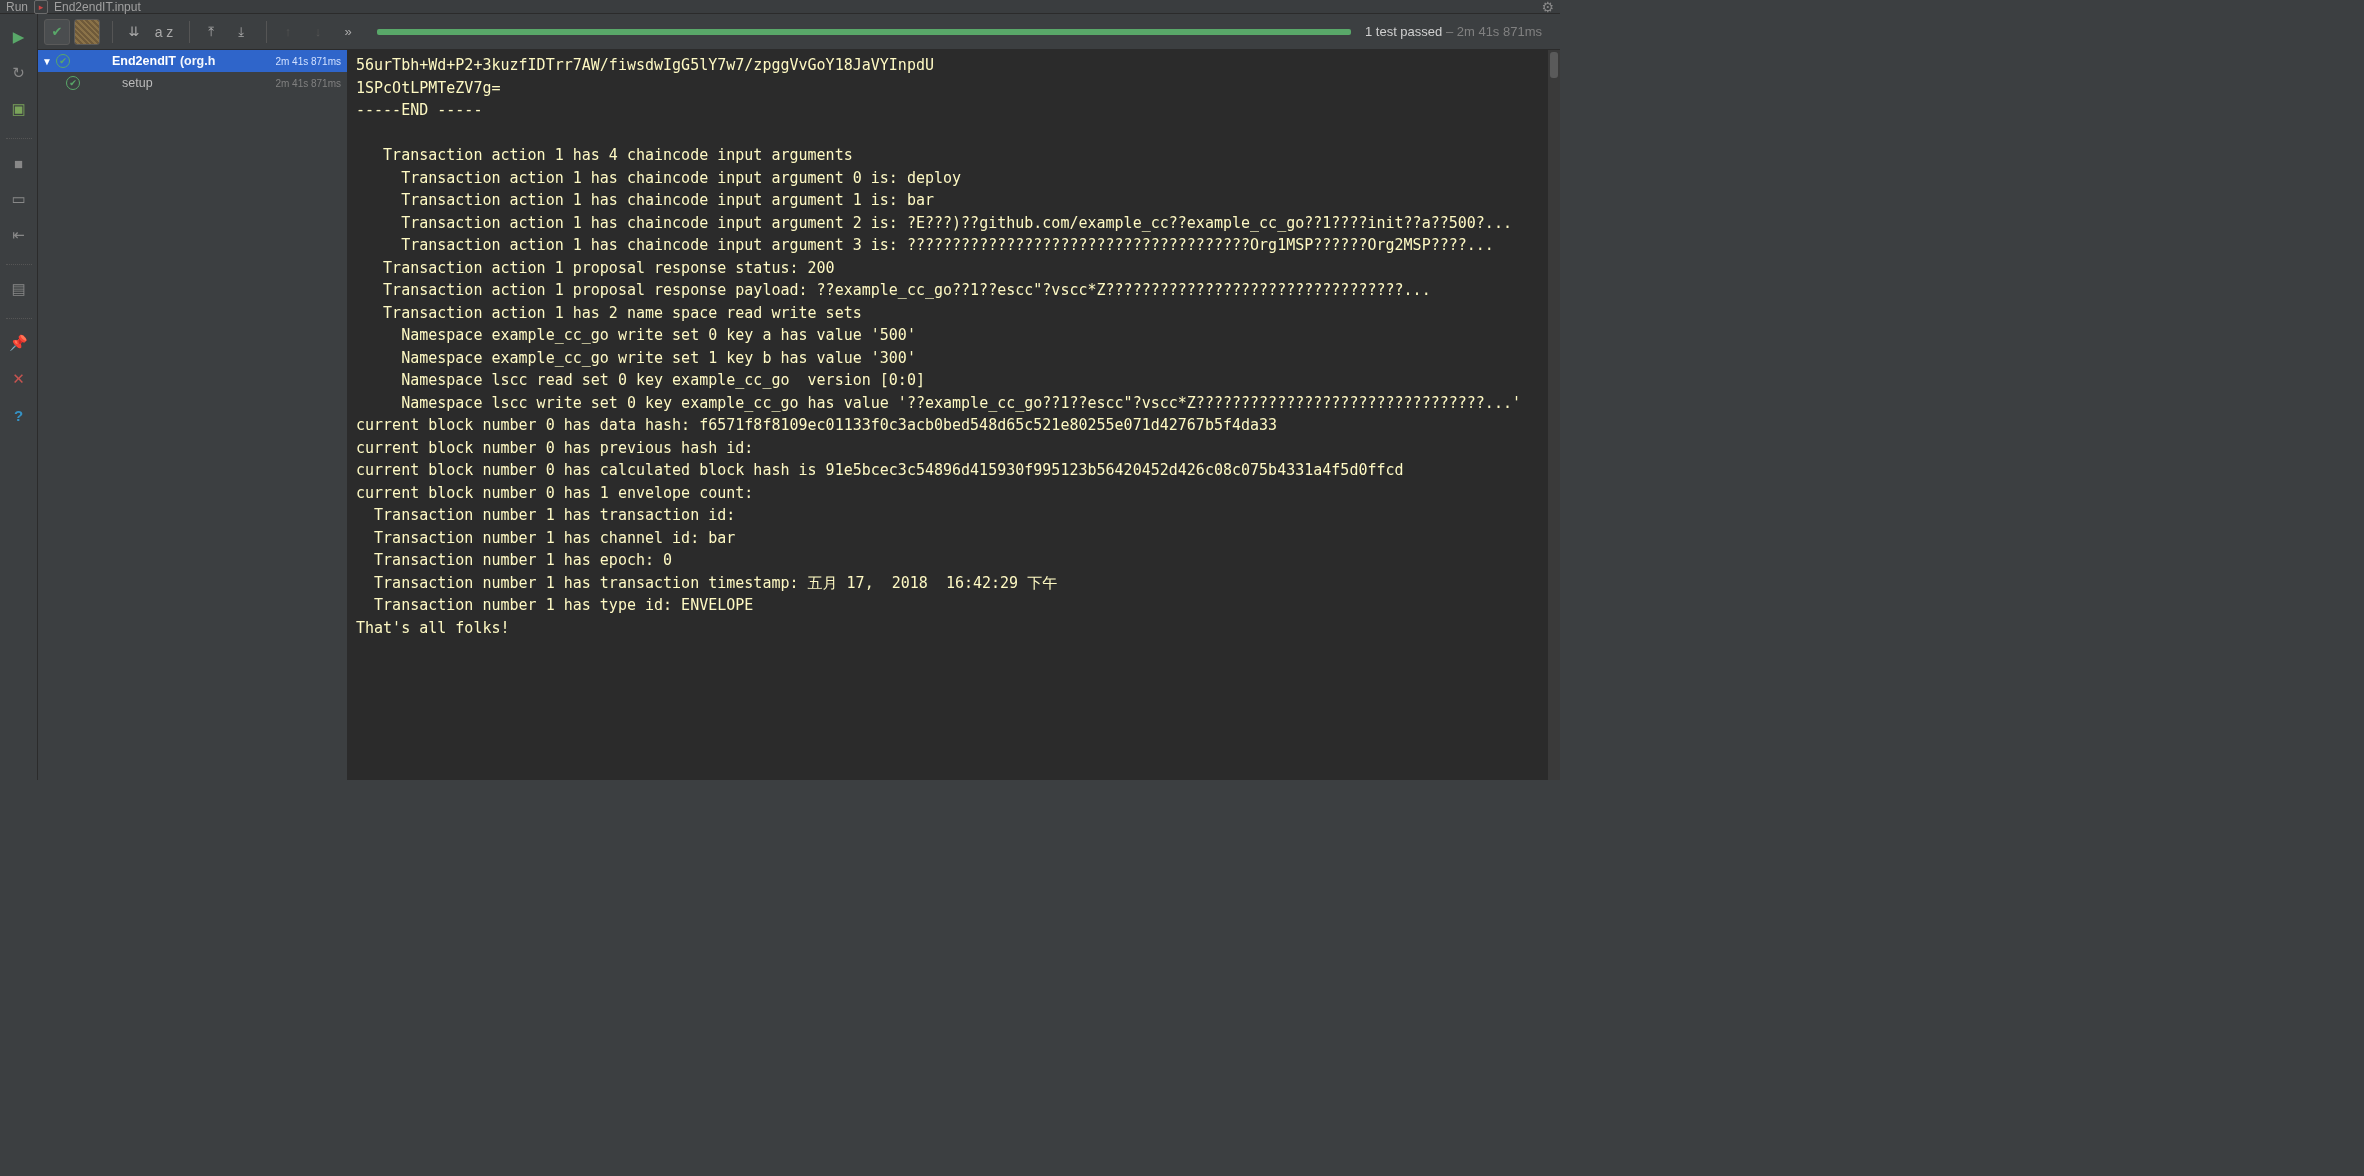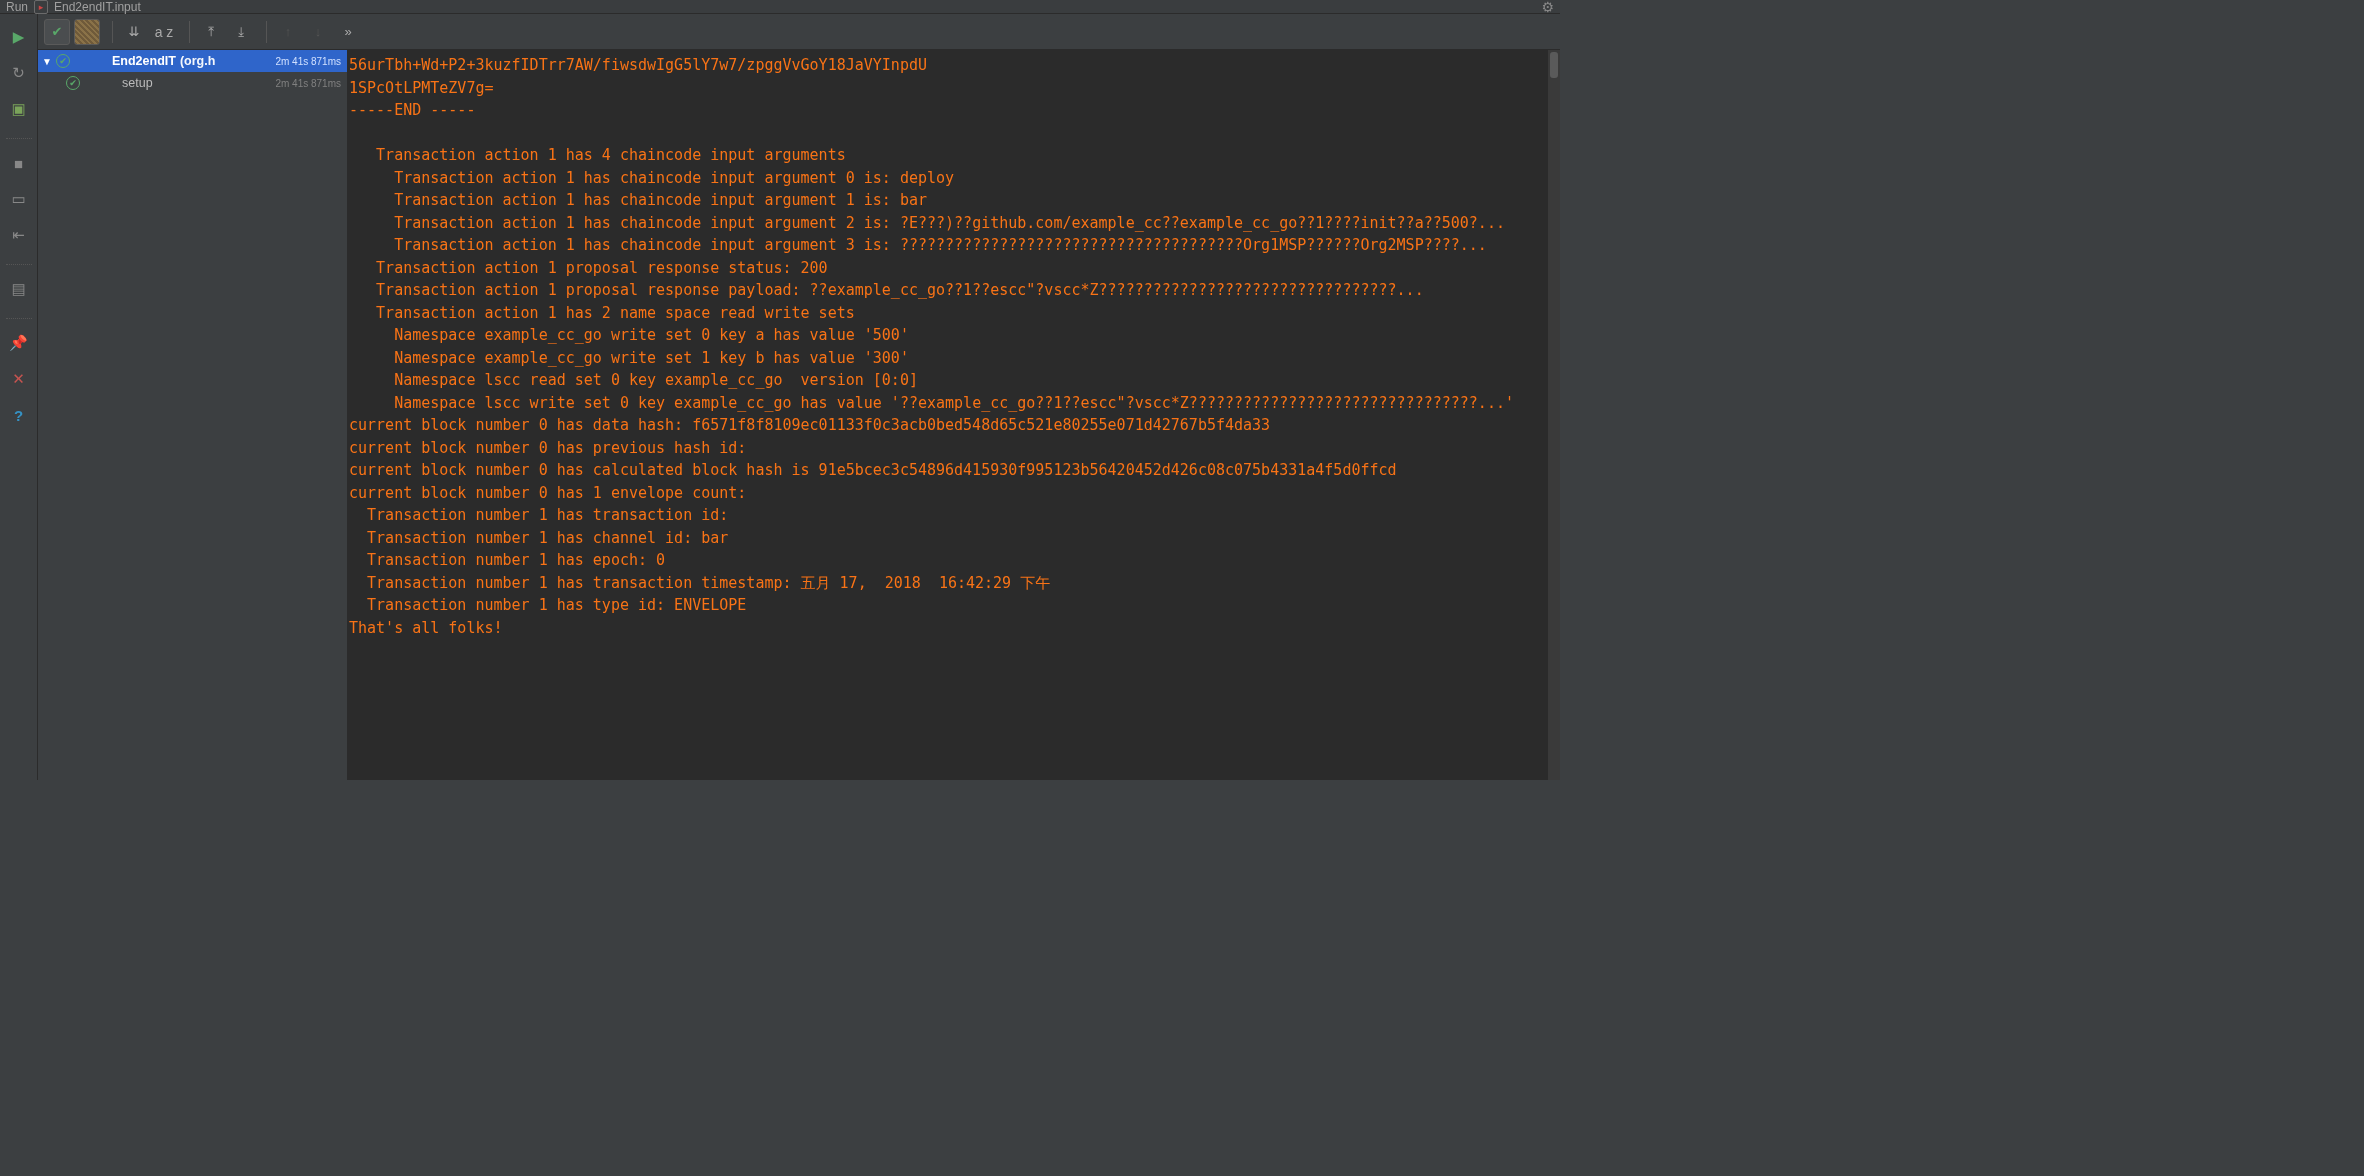--- a/index.html
+++ b/index.html
@@ -131,22 +131,22 @@
 .console {
   flex:1;
   background:#2b2b2b;
   overflow:auto;
   position:relative;
 }
 .console pre {
   font-family: Menlo, Consolas, monospace;
   font-size:15px;
   line-height:22.5px;
-  color:#f97316;
-  padding:4px 1px;
+  color:#fef9c3;
+  padding:4px 8px;
   white-space:pre-wrap;
   word-break:break-all;
 }
 .scrollbar-v {
   position:absolute; right:0; top:0; width:12px; height:100%;
   background:#3a3a3a;
 }
 .scrollbar-v .thumb {
   position:absolute; left:2px; width:8px; top:2px; height:26px;
   background:#5a5a5a; border-radius:3px;
@@ -187,20 +187,26 @@
       <div class="tb-sep"></div>
       <div class="tb-btn">⇊</div>
       <div class="tb-btn" style="font-size:14px;line-height:10px">a z</div>
       <div class="tb-sep"></div>
       <div class="tb-btn">⤒</div>
       <div class="tb-btn">⤓</div>
       <div class="tb-sep"></div>
       <div class="tb-btn" style="color:#555">↑</div>
       <div class="tb-btn" style="color:#555">↓</div>
       <div class="tb-btn">»</div>
+      <div class="progress-wrap">
+        <div class="progress-bar"></div>
+        <div class="test-summary">
+          <span class="passed">1 test passed</span><span class="time"> – 2m 41s 871ms</span>
+        </div>
+      </div>
     </div>
 
     <div class="body-row">
       <div class="tree">
         <div class="tree-row selected">
           <span class="arrow">▼</span>
           <span class="ok-icon">✔</span>
           <span class="name">End2endIT</span>
           <span class="pkg">(org.h</span>
           <span class="time-col">2m 41s 871ms</span>

